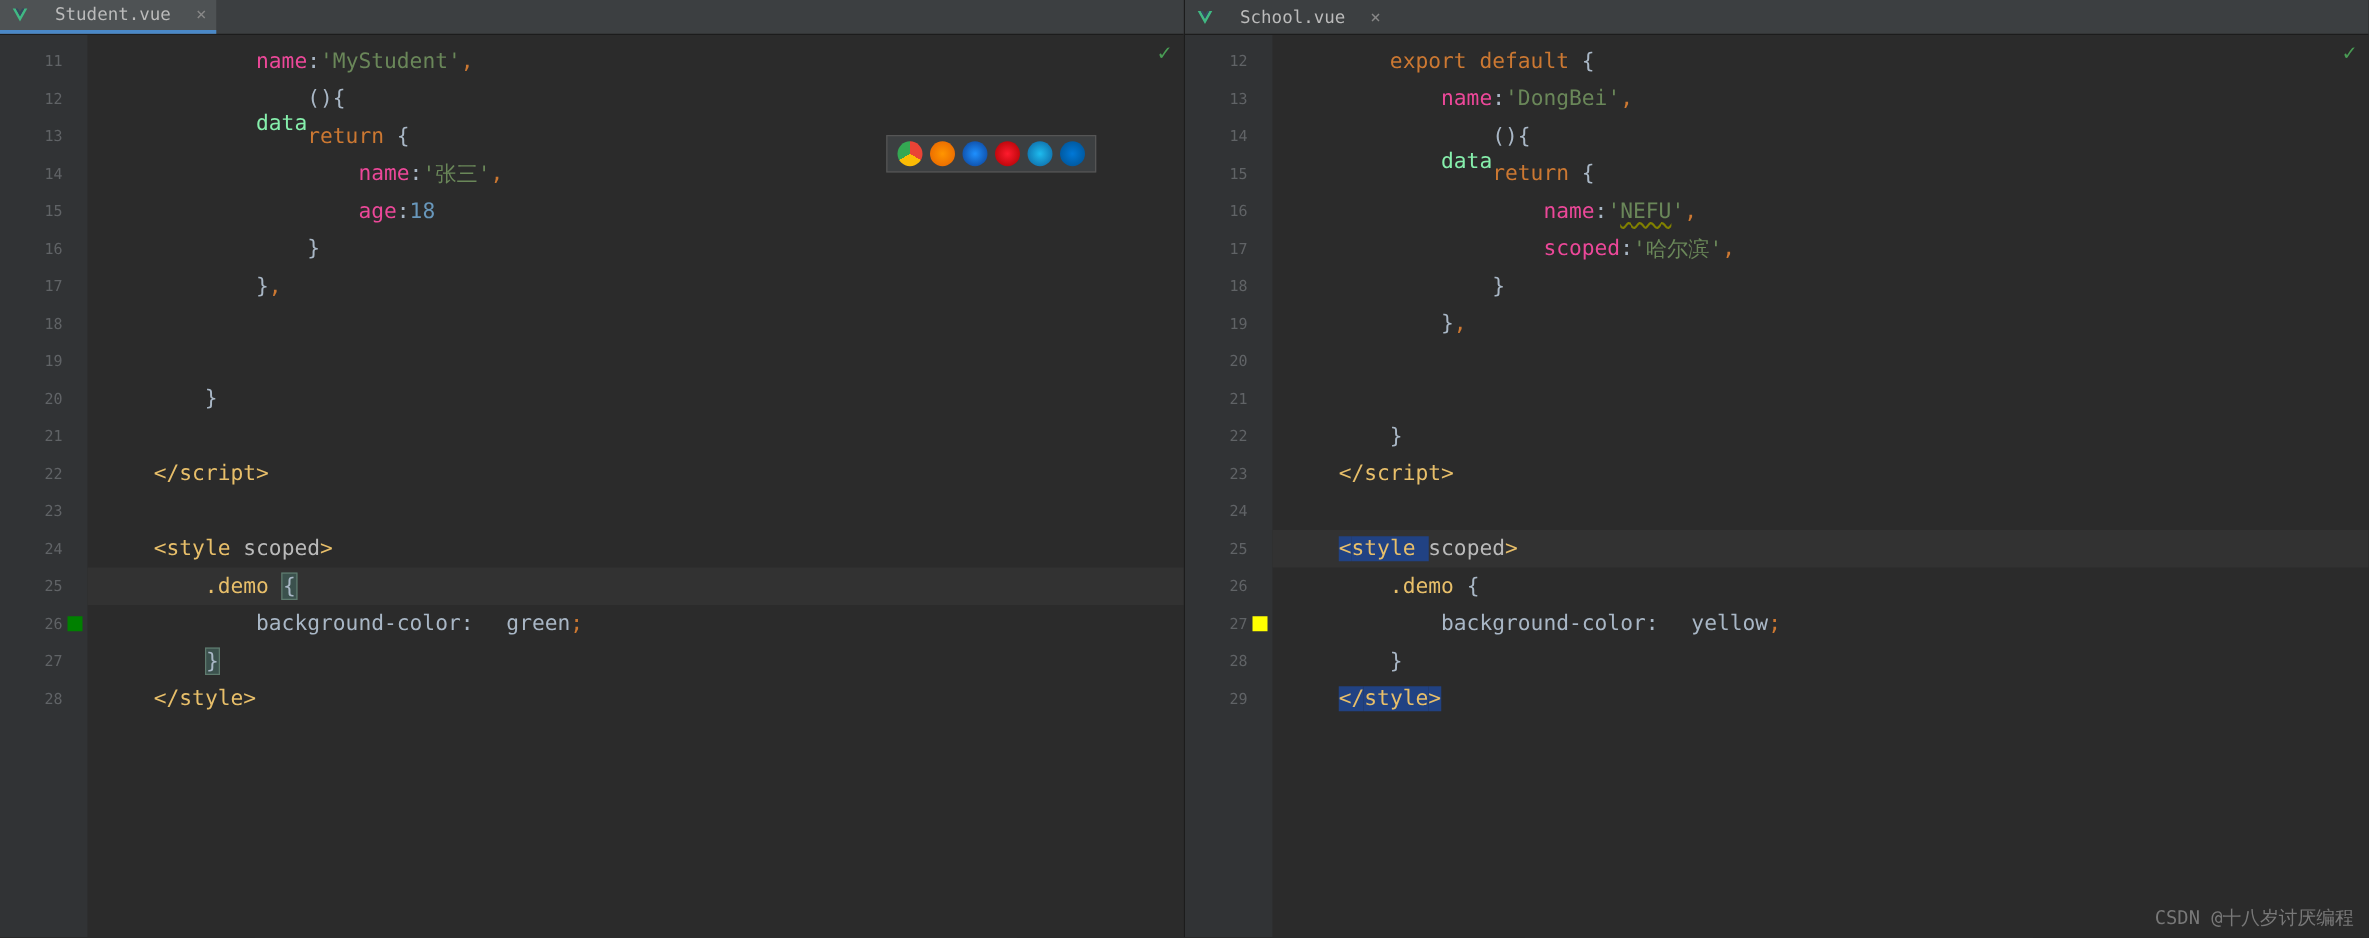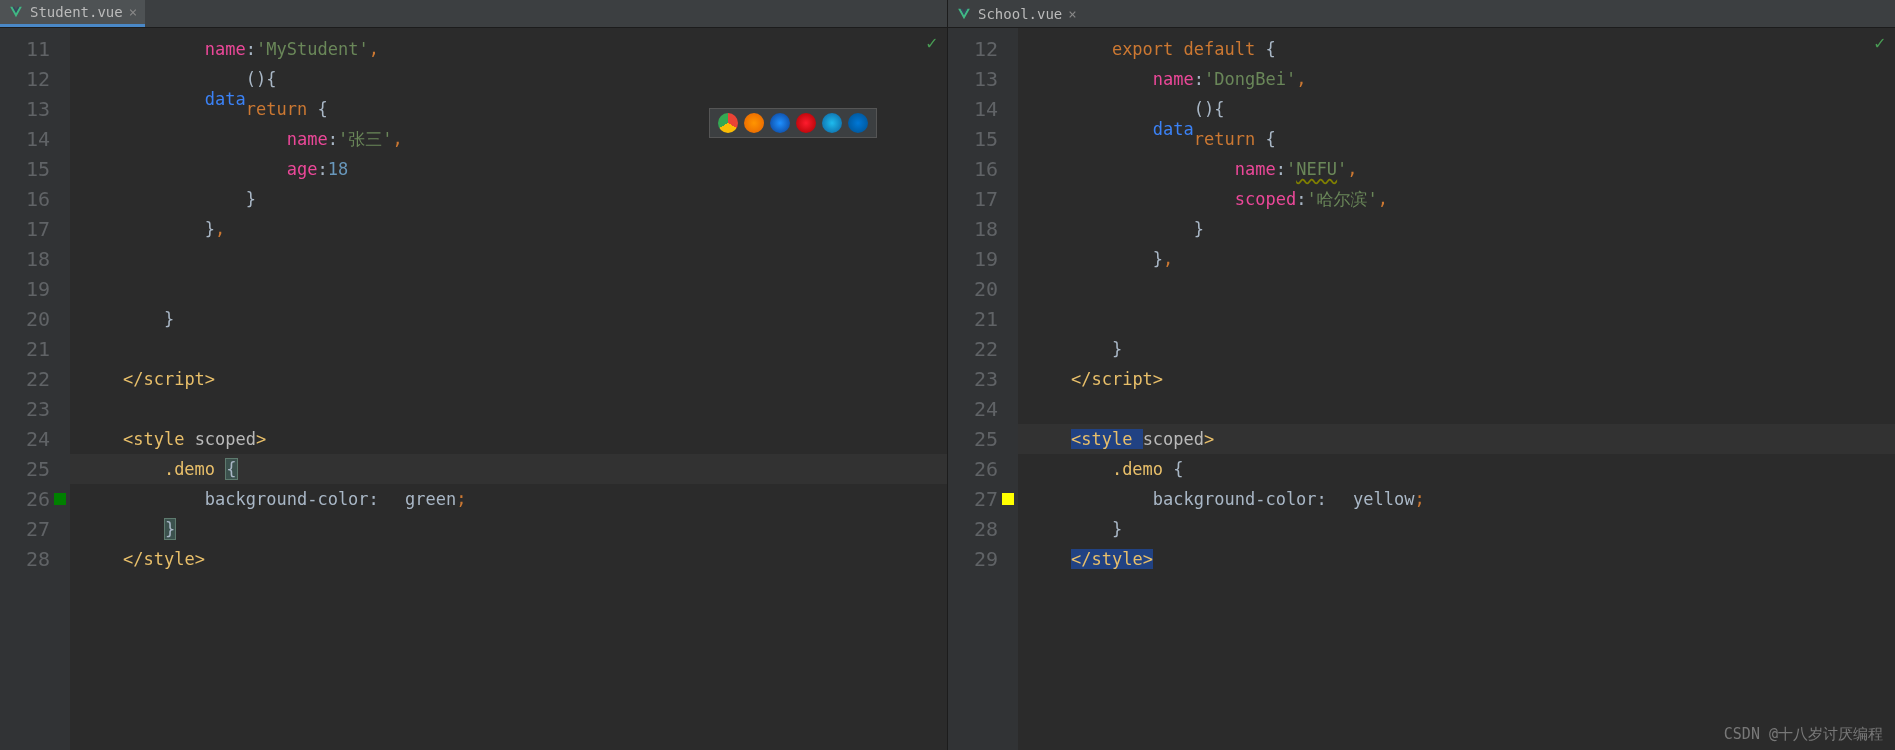--- a/index.html
+++ b/index.html
@@ -26,21 +26,21 @@
       background: #3c3f41;
       display: flex;
       align-items: center;
       border-bottom: 1px solid #1c1c1c;
     }
     .tab {
       display: flex;
       align-items: center;
       padding: 4px 8px;
       height: 100%;
-      gap: 6px;
+      gap: 20px;
       cursor: pointer;
     }
     .tab.active {
       background: #4e5254;
       border-bottom: 3px solid #4a88c7;
     }
     .tab-name { color: #bbbbbb; font-size: 14px; }
     .tab-close { color: #888; font-size: 14px; cursor: pointer; }
     .vue-icon {
       width: 16px; height: 16px;
@@ -62,21 +62,21 @@
       flex-direction: column;
       padding-top: 6px;
     }
     .gutter-row {
       height: 30px;
       display: flex;
       align-items: center;
       justify-content: flex-end;
       padding-right: 20px;
       color: #606366;
-      font-size: 20px;
+      font-size: 12px;
       position: relative;
       margin-left: 20px;
     }
     .color-swatch {
       position: absolute;
       right: 4px;
       width: 12px; height: 12px;
     }
     .swatch-green { background: #008000; }
     .swatch-yellow { background: #ffff00; }
@@ -90,21 +90,21 @@
       display: flex;
       align-items: center;
       white-space: pre;
       padding-left: 12px;
     }
     .code-line.highlight { background: #323232; }
     .tok-kw { color: #cc7832; }
     .tok-str { color: #6a8759; }
     .tok-num { color: #6897bb; }
     .tok-prop { color: #ec4899; }
-    .tok-fn { color: #3b82f6; margin-top: 39px; }
+    .tok-fn { color: #86efac; margin-top: 39px; }
     .tok-punc { color: #cc7832; }
     .tok-plain { color: #a9b7c6; }
     .tok-tag { color: #e8bf6a; }
     .tok-attr { color: #bababa; }
     .tok-css-prop { color: #a9b7c6; }
     .tok-css-val { color: #a9b7c6; margin-left: 16px; }
     .tok-css-sel { color: #e8bf6a; text-align: right; }
     .tok-brace { color: #a9b7c6; }
     .sel-highlight { background: #214283; }
     .warn-underline { text-decoration: underline wavy #808000; text-underline-offset: 3px;}

